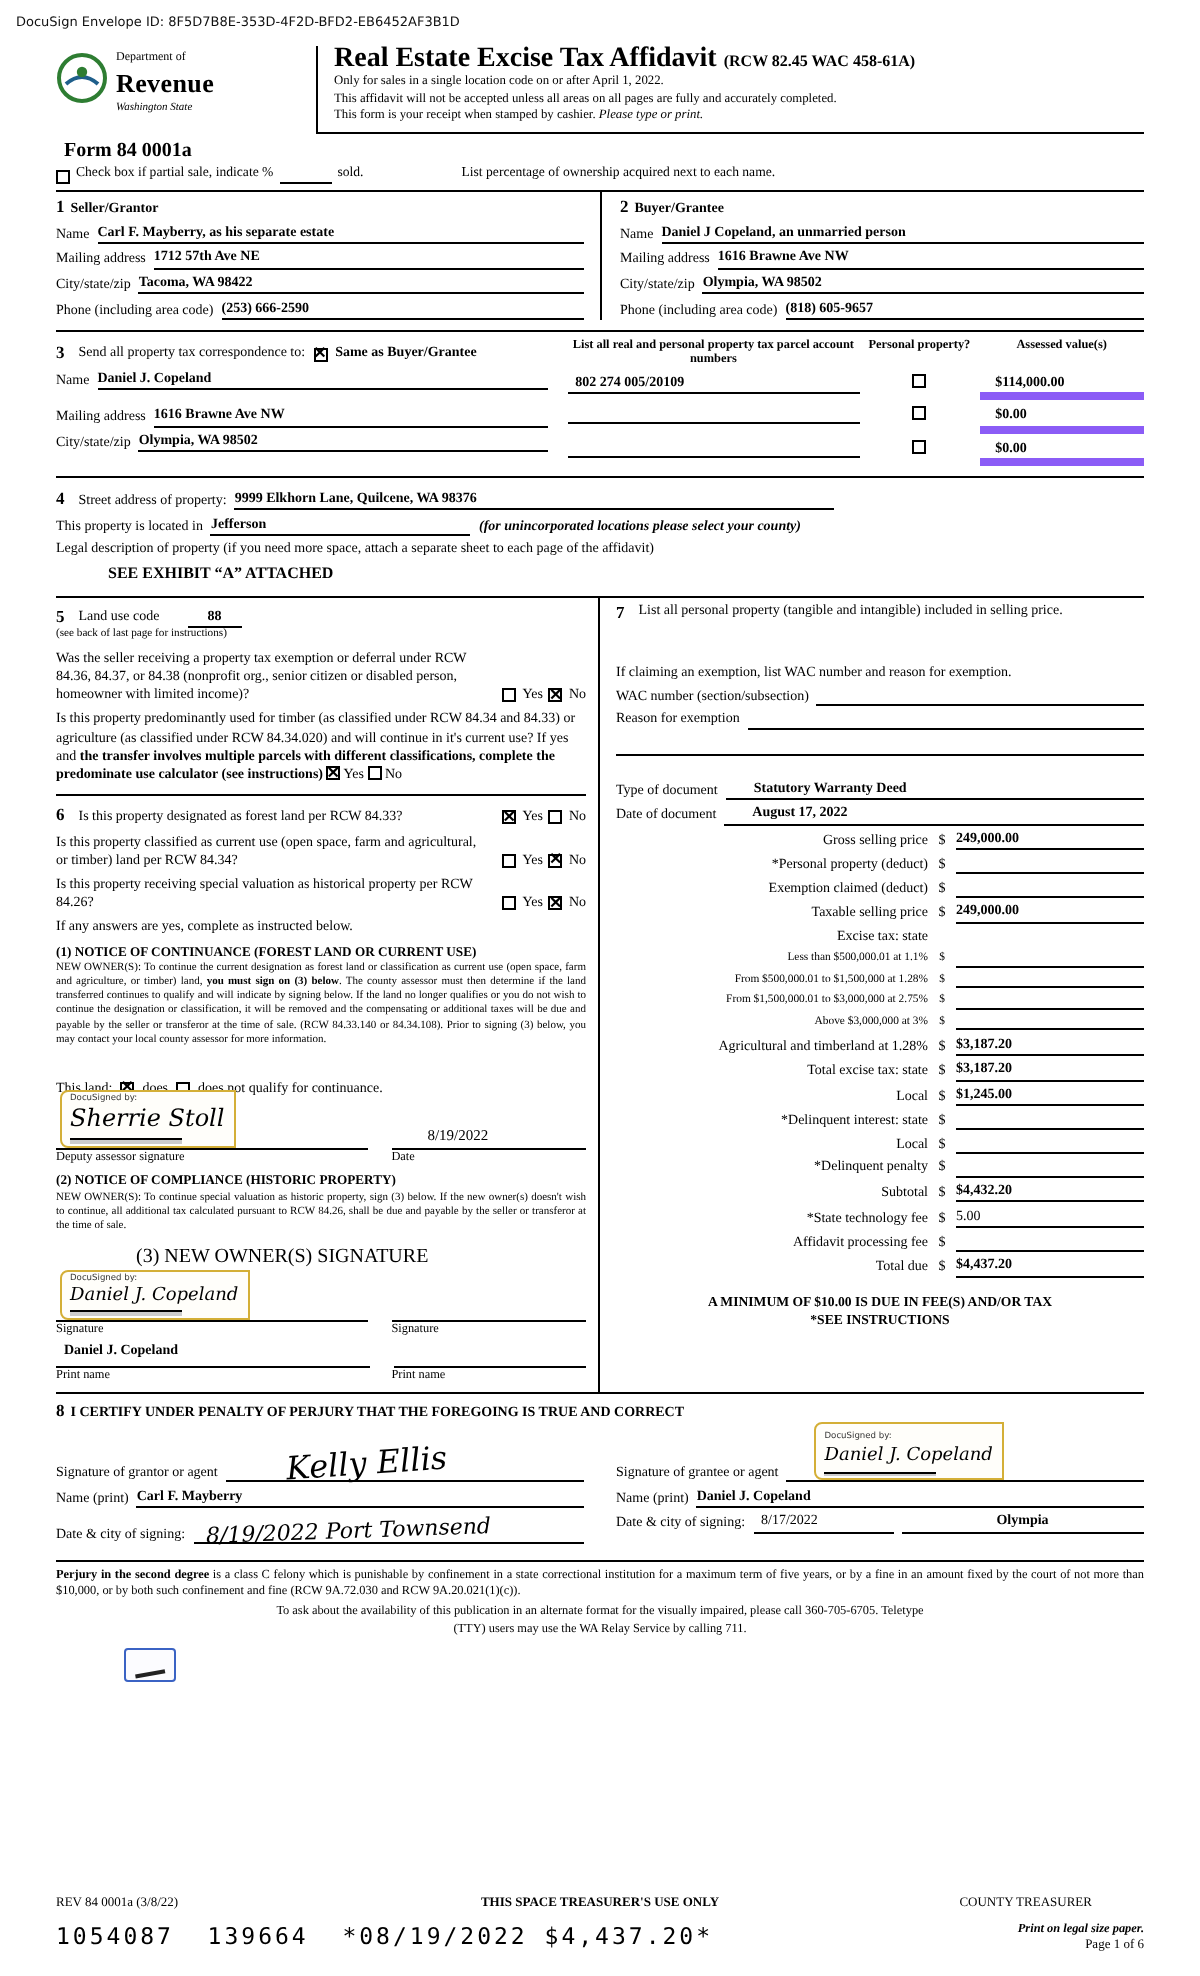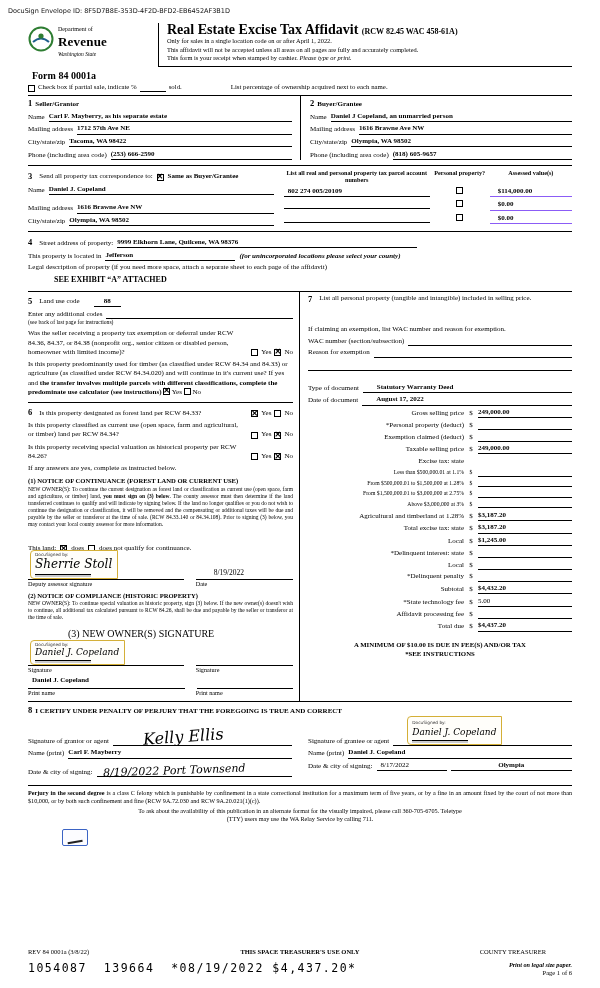--- a/index.html
+++ b/index.html
@@ -40,21 +40,21 @@
 .sec-head{font-weight:bold;margin-bottom:1px}
 
 .sec3{display:flex;border-bottom:1px solid #000;padding:3px 0 5px}
 .sec3-left{width:47%;padding-right:10px}
 .sec3-right{flex:1}
 .parcel-head{display:flex;text-align:center;font-weight:bold;font-size:6.2px;line-height:1.15;gap:4px}
 .ph1{width:146px}.ph2{width:52px}.ph3{flex:1}
 .parcel-row{display:flex;align-items:flex-start;margin-top:3.5px;gap:4px}
 .pnum{width:146px;border-bottom:1px solid #000;min-height:9px;font-weight:bold;padding-left:4px}
 .pcb{width:52px;text-align:center}
-.pval{flex:1;border-bottom:1px solid #8b5cf6;min-height:9px;font-weight:bold;text-align:left;padding-left:8px}
+.pval{flex:1;border-bottom:4px solid #8b5cf6;min-height:9px;font-weight:bold;text-align:left;padding-left:8px}
 
 .sec4{border-bottom:1px solid #000;padding:2px 0 4px}
 .legal-value{font-weight:bold;font-size:8px;margin:3px 0 1px 26px}
 
 .cols{display:flex;border-bottom:1px solid #000}
 .left-col{width:50%;padding:2px 6px 4px 0;border-right:1px solid #000}
 .right-col{width:50%;padding:2px 0 4px 8px;display:flex;flex-direction:column}
 .q-row{display:flex;align-items:flex-end;gap:4px;margin-top:3px}
 .q-text{flex:1}
 .yn{white-space:nowrap;display:flex;gap:3px;align-items:center;padding-left:2px}
@@ -252,24 +252,20 @@
 
   <div class="cols">
 
     <div class="left-col">
       <div class="sec5">
         <div class="fline" style="align-items:center">
             <span class="sec-num">5</span>
             <span>Land use code</span>
             <span class="code-box">88</span>
           </div>
-        <div class="fline">
-            <span>Enter any additional codes</span>
-            <span class="ul flex1"></span>
-          </div>
         <div class="tiny">(see back of last page for instructions)</div>
         <div class="q-row">
           <span class="q-text">Was the seller receiving a property tax exemption or deferral under RCW 84.36, 84.37, or 84.38 (nonprofit org., senior citizen or disabled person, homeowner with limited income)?</span>
           <span class="yn">
               <span class="cb"></span>
               <span>Yes</span>
               <span class="cb checked"></span>
               <span>No</span>
             </span>
         </div>

